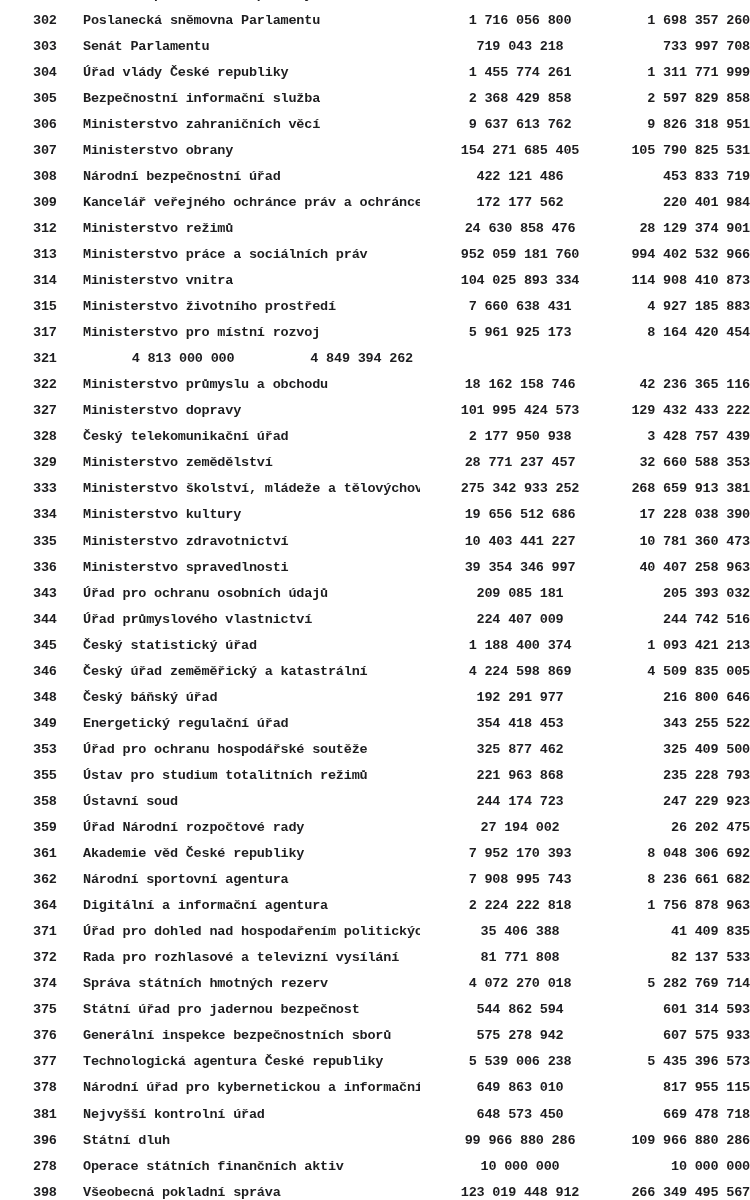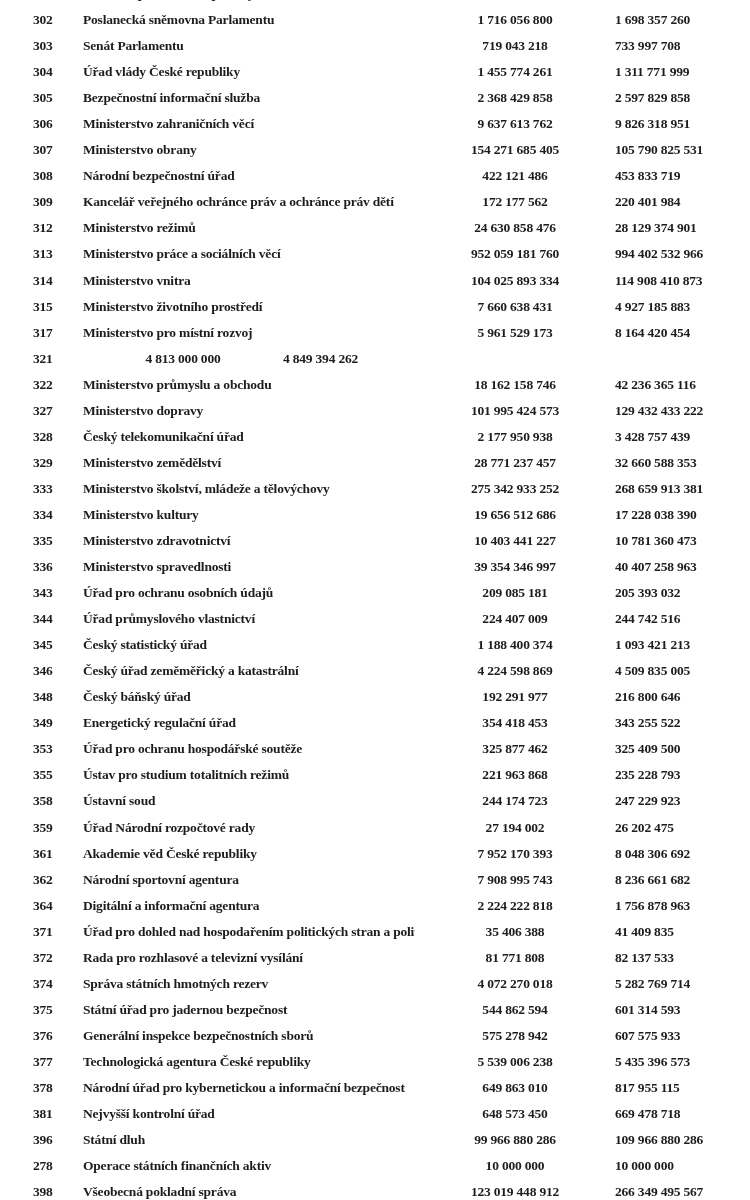--- a/index.html
+++ b/index.html
@@ -6,21 +6,21 @@
     margin: 0;
     padding: 0;
     background: #ffffff;
   }
   .page {
     position: relative;
     width: 750px;
     height: 1200px;
     background: #ffffff;
     overflow: hidden;
-    font-family: Liberation Serif, serif;
+    font-family: Liberation Mono, monospace;
   }
   .rows {
     position: absolute;
     top: -19px;
     left: 0;
     right: 0;
   }
   .row {
     display: flex;
     align-items: center;
@@ -41,22 +41,21 @@
     overflow: hidden;
   }
   .c-v1 {
     flex: 0 0 200px;
     width: 200px;
     text-align: center;
   }
   .c-v2 {
     flex: 0 0 130px;
     width: 130px;
-    text-align: left;
-    margin-right: 5px;
+    text-align: right;
   }
 </style>
 </head>
 <body>
 
 <div class="page">
   <div class="rows" id="rows">
       <div class="row">
     <div class="c-num">301</div>
     <div class="c-name">Kancelář prezidenta republiky</div>
@@ -112,40 +111,40 @@
     <div class="c-v2">220 401 984</div>
   </div>
       <div class="row">
     <div class="c-num">312</div>
     <div class="c-name">Ministerstvo režimů</div>
     <div class="c-v1">24 630 858 476</div>
     <div class="c-v2">28 129 374 901</div>
   </div>
       <div class="row">
     <div class="c-num">313</div>
-    <div class="c-name">Ministerstvo práce a sociálních věcí</div>
+    <div class="c-name">Ministerstvo práce a sociálních práv</div>
     <div class="c-v1">952 059 181 760</div>
     <div class="c-v2">994 402 532 966</div>
   </div>
       <div class="row">
     <div class="c-num">314</div>
     <div class="c-name">Ministerstvo vnitra</div>
     <div class="c-v1">104 025 893 334</div>
     <div class="c-v2">114 908 410 873</div>
   </div>
       <div class="row">
     <div class="c-num">315</div>
     <div class="c-name">Ministerstvo životního prostředí</div>
     <div class="c-v1">7 660 638 431</div>
     <div class="c-v2">4 927 185 883</div>
   </div>
       <div class="row">
     <div class="c-num">317</div>
     <div class="c-name">Ministerstvo pro místní rozvoj</div>
-    <div class="c-v1">5 961 529 173</div>
+    <div class="c-v1">5 961 925 173</div>
     <div class="c-v2">8 164 420 454</div>
   </div>
       <div class="row">
     <div class="c-num">321</div>
     <div class="c-v1">4 813 000 000</div>
     <div class="c-v2">4 849 394 262</div>
   </div>
       <div class="row">
     <div class="c-num">322</div>
     <div class="c-name">Ministerstvo průmyslu a obchodu</div>

